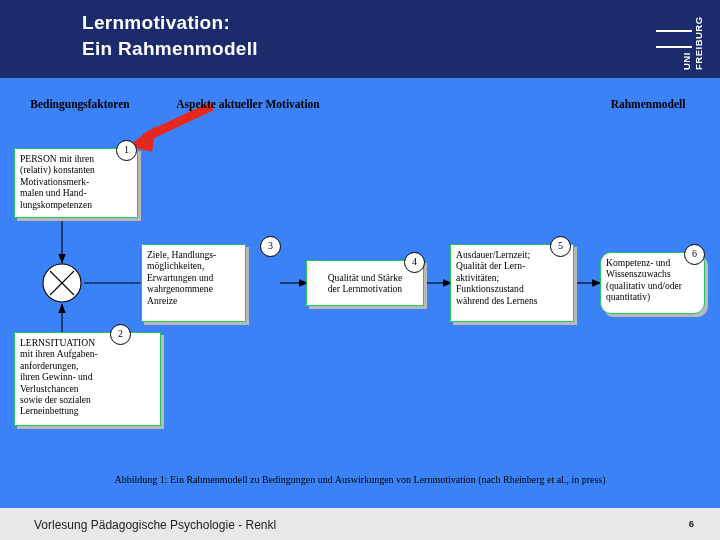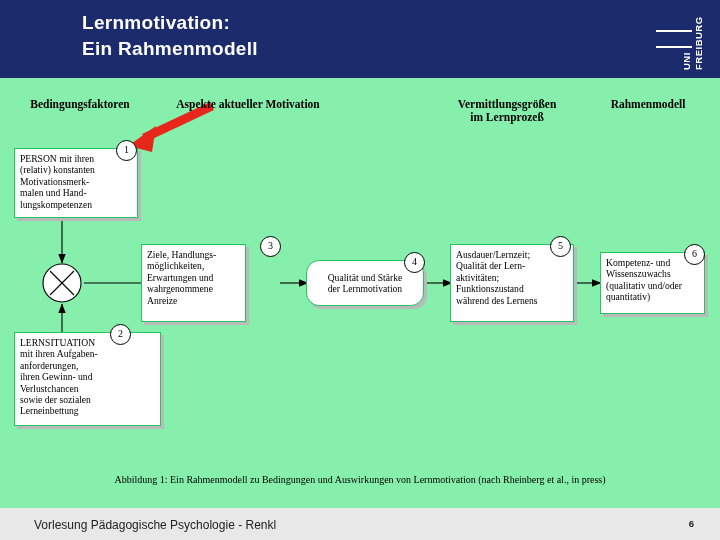--- a/index.html
+++ b/index.html
@@ -98,21 +98,21 @@
     color: #222222;
   }
 
   
   #figure {
     position: absolute;
     left: 0;
     top: 78px;
     width: 720px;
     height: 430px;
-    background: #86efac;
+    background: #3b82f6;
   }
   #figure-svg {
     position: absolute;
     left: 0;
     top: 0;
   }
 
   .col-head {
     position: absolute;
     font-family: "Liberation Serif", serif;
@@ -138,21 +138,20 @@
   }
   .node-box.shadow {
     box-shadow: 3px 3px 0 0 #b9b9b9;
   }
   .node-box.center-txt {
     text-align: center;
     display: flex;
     align-items: center;
     justify-content: center;
     padding: 3px;
-    border-radius: 13px;
   }
 
   .num-circle {
     position: absolute;
     width: 19px;
     height: 19px;
     border: 1px solid #000000;
     border-radius: 50%;
     background: #ffffff;
     font-family: "Liberation Serif", serif;
@@ -213,22 +212,20 @@
     <line x1="74" y1="193" x2="50" y2="217" stroke="#000" stroke-width="1.1"></line>
 
     <g>
       <line x1="212" y1="28" x2="144" y2="60" stroke="#e8271c" stroke-width="9" stroke-linecap="butt"></line>
       <polygon points="128,68 156,48 152,74" fill="#e8271c"></polygon>
     </g>
   </svg>
 
   <div class="col-head" style="left:10px; top:20px; width:140px;">Bedingungsfaktoren</div>
   <div class="col-head" style="left:148px; top:20px; width:200px;">Aspekte aktueller Motivation</div>
-  <div class="col-head" style="left:432px; top:20px; width:150px;">Vermittlungsgrößen
-im Lernprozeß</div>
   <div class="col-head" style="left:588px; top:20px; width:120px;">Rahmenmodell</div>
 
   <div class="node-box shadow" style="left:14px; top:70px; width:124px; height:70px;">PERSON mit ihren
 (relativ) konstanten
 Motivationsmerk-
 malen und Hand-
 lungskompetenzen</div>
   <div class="num-circle" style="left:116px; top:62px;">1</div>
 
   <div class="node-box shadow" style="left:14px; top:254px; width:147px; height:94px;">LERNSITUATION
@@ -251,21 +248,21 @@
 der Lernmotivation</div>
   <div class="num-circle" style="left:404px; top:174px;">4</div>
 
   <div class="node-box shadow" style="left:450px; top:166px; width:124px; height:78px;">Ausdauer/Lernzeit;
 Qualität der Lern-
 aktivitäten;
 Funktionszustand
 während des Lernens</div>
   <div class="num-circle" style="left:550px; top:158px;">5</div>
 
-  <div class="node-box shadow" style="left:600px; top:174px; width:105px; height:62px;">Kompetenz- und
+  <div class="node-box shadow" style="left:600px; top:174px; width:105px; height:62px;border-radius:11px;">Kompetenz- und
 Wissenszuwachs
 (qualitativ und/oder
 quantitativ)</div>
   <div class="num-circle" style="left:684px; top:166px;">6</div>
 
   <div id="figure-caption">Abbildung 1: Ein Rahmenmodell zu Bedingungen und Auswirkungen von Lernmotivation (nach Rheinberg et al., in press)</div>
 </div>
 
 <div id="footer-rule"></div>
 <div id="slide-footer"></div>

